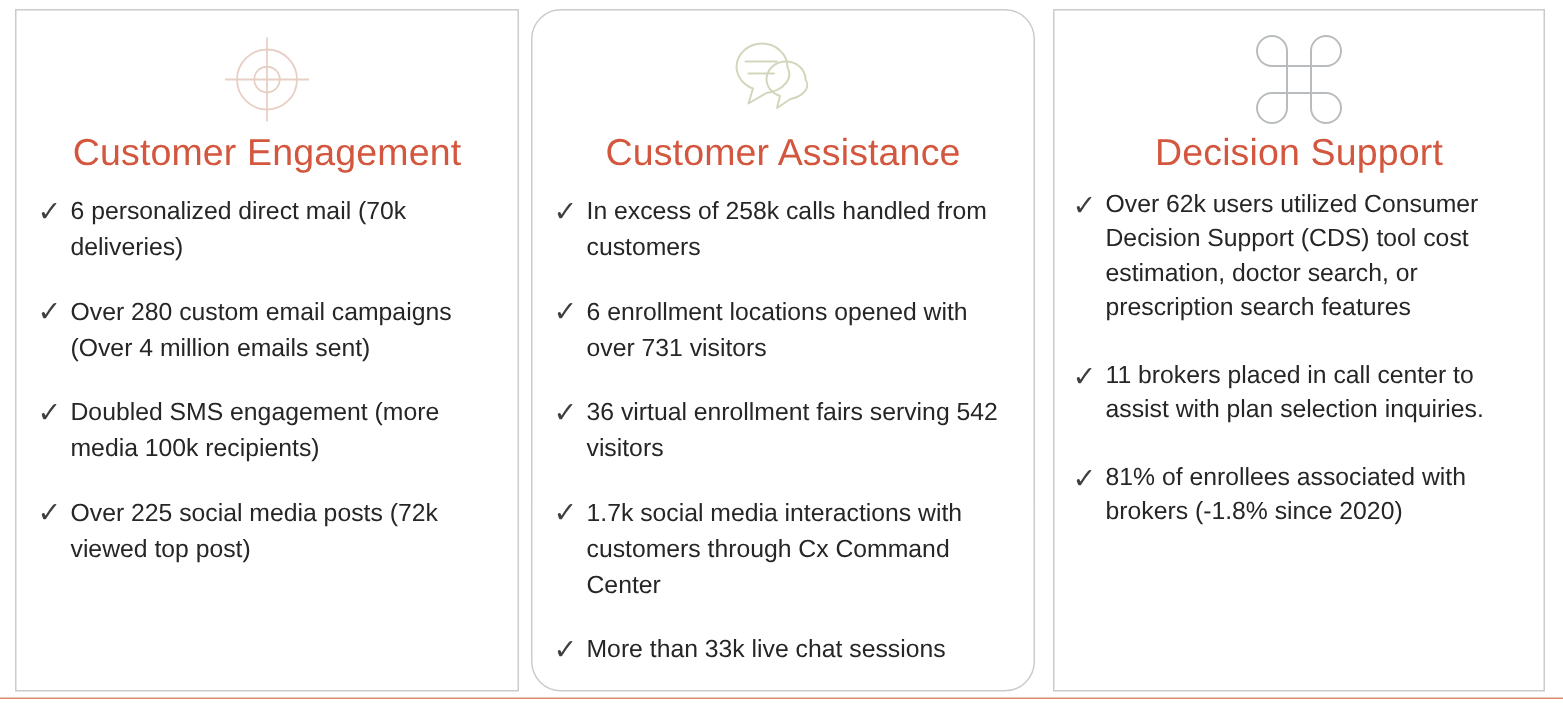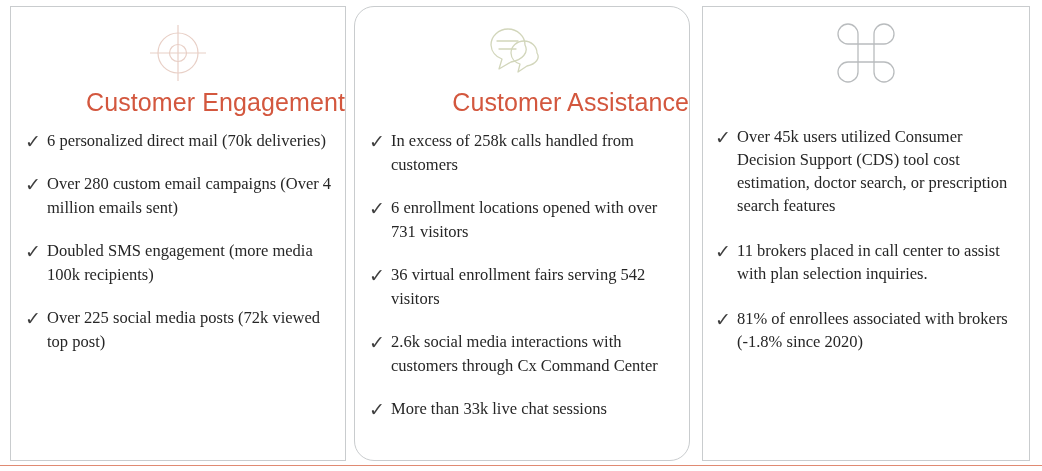--- a/index.html
+++ b/index.html
@@ -46,21 +46,21 @@
     display: flex;
     align-items: center;
     justify-content: center;
   }
 
   .card-title {
     position: absolute;
     top: 80px;
     left: 0;
     right: 0;
-    text-align: right;
+    text-align: center;
     font-size: 25px;
     line-height: 30px;
     color: #d3573e;
     font-weight: normal;
     letter-spacing: 0.1px;
     white-space: nowrap;
   }
 
   .bullets {
     position: absolute;
@@ -91,21 +91,20 @@
     line-height: 24px;
     font-family: "DejaVu Sans", sans-serif;
     padding-top: 0px;
   }
 
   .bullet-text {
     flex: 1 1 auto;
     font-size: 16.5px;
     line-height: 24px;
     color: #262626;
-    font-family: Liberation Serif, serif;
   }
 
   #card-2 .bullet-text {
     font-size: 16.5px;
     line-height: 23px;
   }
 
   .bottom-rule {
     position: absolute;
     left: 0;
@@ -174,45 +173,46 @@
       <div class="bullet">
         <span class="check">✓</span>
         <span class="bullet-text">6 enrollment locations opened with over 731 visitors</span>
       </div>
       <div class="bullet">
         <span class="check">✓</span>
         <span class="bullet-text">36 virtual enrollment fairs serving 542 visitors</span>
       </div>
       <div class="bullet">
         <span class="check">✓</span>
-        <span class="bullet-text">2.6k social media interactions with customers through Cx Command Center</span>
+        <span class="bullet-text">1.7k social media interactions with customers through Cx Command Center</span>
       </div>
       <div class="bullet">
         <span class="check">✓</span>
         <span class="bullet-text">More than 33k live chat sessions</span>
       </div>
     </div>
   </div>
 
   <div class="card" id="card-2">
     <div class="card-icon">
       <svg width="74" height="66" viewBox="0 0 74 66" aria-hidden="true">
         <g stroke="#b9bcbe" stroke-width="1.3" fill="none" stroke-linejoin="round">
           <path d="M29 24 L29 14 a10 10 0 1 0 -10 10 L29 24 Z"></path>
           <path d="M45 24 L45 14 a10 10 0 1 1 10 10 L45 24 Z"></path>
           <path d="M29 42 L29 52 a10 10 0 1 1 -10 -10 L29 42 Z"></path>
           <path d="M45 42 L45 52 a10 10 0 1 0 10 -10 L45 42 Z"></path>
           <rect x="29" y="24" width="16" height="18"></rect>
         </g>
       </svg>
     </div>
+    <div class="card-title">Decision Support</div>
     <div class="bullets">
       <div class="bullet">
         <span class="check">✓</span>
-        <span class="bullet-text">Over 45k users utilized Consumer Decision Support (CDS) tool cost estimation, doctor search, or prescription search features</span>
+        <span class="bullet-text">Over 62k users utilized Consumer Decision Support (CDS) tool cost estimation, doctor search, or prescription search features</span>
       </div>
       <div class="bullet">
         <span class="check">✓</span>
         <span class="bullet-text">11 brokers placed in call center to assist with plan selection inquiries.</span>
       </div>
       <div class="bullet">
         <span class="check">✓</span>
         <span class="bullet-text">81% of enrollees associated with brokers (-1.8% since 2020)</span>
       </div>
     </div>

